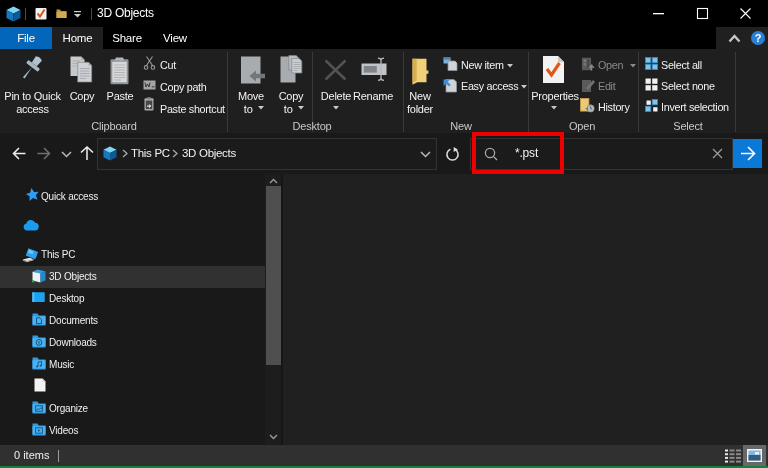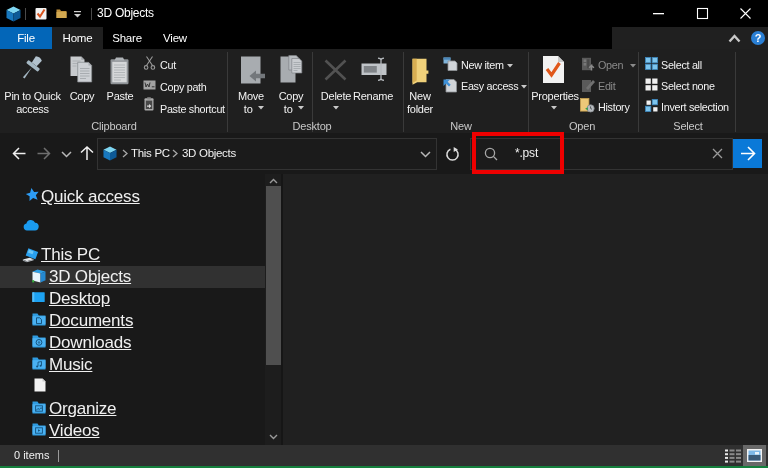--- a/index.html
+++ b/index.html
@@ -6,42 +6,42 @@
   html,body { width:768px; height:468px; background:#000; overflow:hidden; }
   body { font-family:"Liberation Sans", sans-serif; -webkit-font-smoothing:antialiased; }
   #win { position:absolute; left:0; top:0; width:768px; height:468px; background:#202020; filter:blur(0px); }
   .abs { position:absolute; }
   .txt { position:absolute; white-space:nowrap; color:#eee; }
   svg { position:absolute; overflow:visible; }
 
   
   #titlebar { left:0; top:0; width:768px; height:27px; background:#000; }
   
-  #tabrow { left:0; top:27px; width:612px; height:22px; background:#000; }
+  #tabrow { left:0; top:27px; width:716px; height:22px; background:#000; }
   .tab { position:absolute; top:0; height:22px; line-height:22px; text-align:center; color:#fff; font-size:11.5px; letter-spacing:-0.2px; }
   
   #ribbon { left:0; top:49px; width:768px; height:84px; background:#1f1f1f; }
   .rsep { position:absolute; top:3px; width:1px; height:80px; background:#3a3a3a; }
   .glabel { position:absolute; top:71px; height:13px; line-height:13px; font-size:11px; letter-spacing:-0.2px; color:#c8c8c8; text-align:center; }
   .bigtxt { position:absolute; font-size:11px; letter-spacing:-0.25px; color:#f2f2f2; text-align:center; line-height:12.5px; }
   .smalltxt { position:absolute; font-size:10.8px; letter-spacing:-0.3px; color:#f2f2f2; line-height:12px; }
   .disabled { color:#8a8a8a; }
   
   #addr { left:0; top:133px; width:768px; height:41px; background:#191919; }
   #bcbox { position:absolute; left:97px; top:5px; width:340px; height:32px; background:#1b1b1b; border:1px solid #333; }
   #searchbox { position:absolute; left:470px; top:5px; width:263px; height:32px; background:#1b1b1b; border:1px solid #333; }
   #gobtn { position:absolute; left:733px; top:6px; width:29px; height:29px; background:#0a79d8; }
   #redrect { position:absolute; left:472px; top:132px; width:92px; height:42px; border:4px solid #ee0000; z-index:50; }
   
   #sidebar { left:0; top:174px; width:265px; height:271px; background:#191919; }
   #sscroll { left:265px; top:174px; width:16px; height:271px; background:#1d1d1d; }
   #main { left:283px; top:174px; width:485px; height:271px; background:#202020; }
   #maindiv { left:281px; top:174px; width:2px; height:271px; background:#161616; }
   .srow { position:absolute; left:0; width:265px; height:22px; }
-  .stxt { position:absolute; font-size:17px; letter-spacing:-0.2px; color:#f0f0f0; line-height:22px; white-space:nowrap;text-decoration:underline; }
+  .stxt { position:absolute; font-size:10px; letter-spacing:-0.2px; color:#f0f0f0; line-height:22px; white-space:nowrap; }
   
   #status { left:0; top:445px; width:768px; height:23px; background:#303030; border-bottom:2px solid #15803d; }
 </style>
 </head>
 <body>
 <div id="win">
   <div id="titlebar" class="abs">
 
     <svg style="left:6px;top:6px" width="15" height="16" viewBox="0 0 15 16">
       <polygon points="7.5,0.5 14.5,4 7.5,7.5 0.5,4" fill="#7ed6f2"></polygon>

